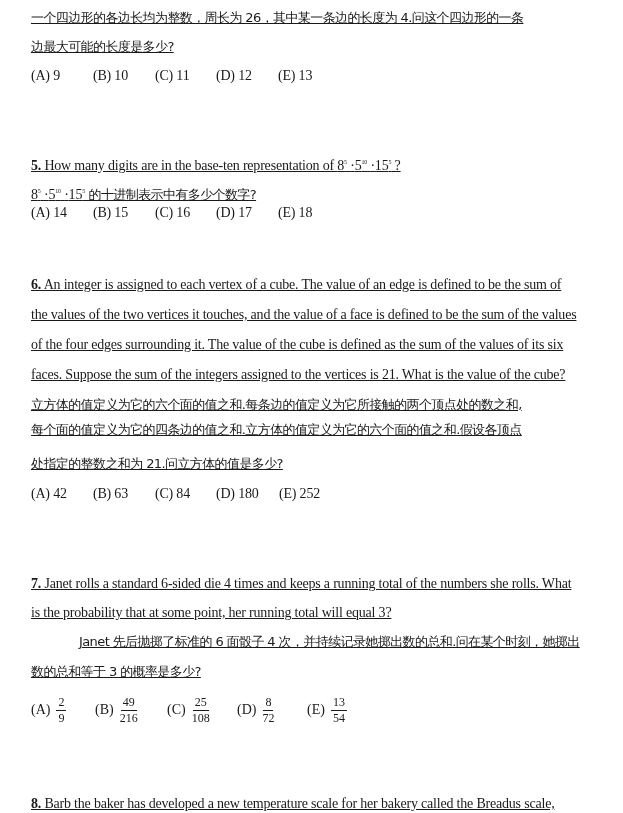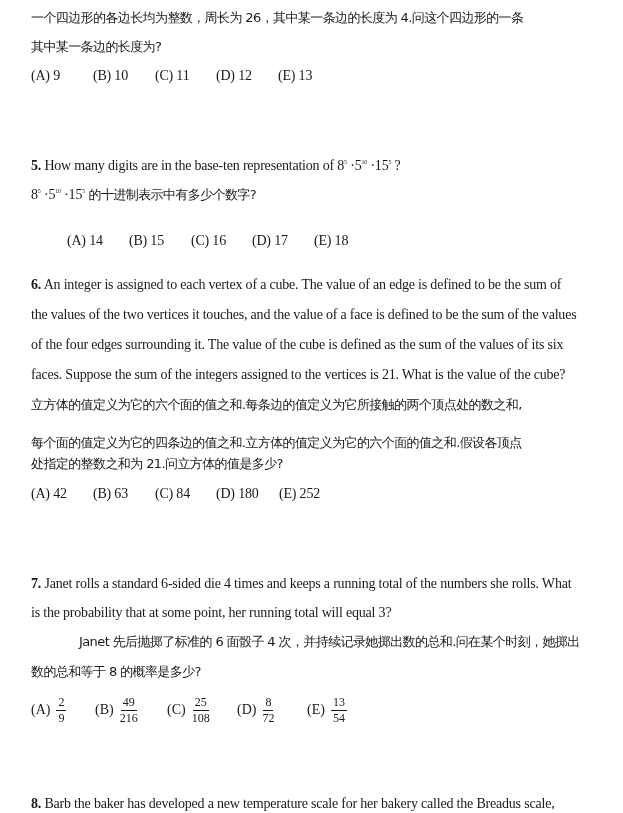--- a/index.html
+++ b/index.html
@@ -15,20 +15,21 @@
       font-family: "Liberation Serif", "DejaVu Serif", serif;
       font-size: 14px;
       color: #1a1a1a;
     }
     .line {
       position: absolute;
       left: 31px;
       white-space: nowrap;
       line-height: 18px;
       letter-spacing: -0.2px;
+      text-decoration: underline;
     }
     .cjk {
       font-family: "DejaVu Sans", sans-serif;
       font-size: 13px;
       letter-spacing: -0.6px;
     }
     .num { font-weight: bold; }
     .opts span.opt { display: inline-block; }
     sup.s {
       font-size: 6px;
@@ -56,55 +57,55 @@
       font-size: 12px;
       line-height: 13px;
     }
     .frac .n { border-bottom: 1px solid #1a1a1a; padding: 0 2px 1px 2px; }
     .frac .d { padding-top: 1px; }
   </style>
 </head>
 <body>
 
 <div class="line cjk" style="top:9px;">一个四边形的各边长均为整数，周长为 26，其中某一条边的长度为 4.问这个四边形的一条</div>
-<div class="line cjk" style="top:38px;">其中某一条边的长度为?</div>
+<div class="line cjk" style="top:38px;">边最大可能的长度是多少?</div>
 <div class="line opts" style="top:67px;">
   <span class="opt" style="width:62px">(A) 9</span><span class="opt" style="width:62px">(B) 10</span><span class="opt" style="width:61px">(C) 11</span><span class="opt" style="width:62px">(D) 12</span><span class="opt">(E) 13</span>
 </div>
 
 <div class="line" style="top:157px;">
   <span class="num">5.</span><span> How many digits are in the base-ten representation of </span>
   <span><span>8</span><sup class="s">5</sup> <span>·</span><span>5</span><sup class="s">10</sup> <span>·</span><span>15</span><sup class="s">5</sup></span><span> ?</span>
 </div>
 <div class="line" style="top:186px;">
   <span><span>8</span><sup class="s">5</sup> <span>·</span><span>5</span><sup class="s">10</sup> <span>·</span><span>15</span><sup class="s">5</sup></span><span class="cjk"> 的十进制表示中有多少个数字?</span>
 </div>
-<div class="line opts" style="top:232px;margin-left:36px;">
+<div class="line opts" style="top:204px;">
   <span class="opt" style="width:62px">(A) 14</span><span class="opt" style="width:62px">(B) 15</span><span class="opt" style="width:61px">(C) 16</span><span class="opt" style="width:62px">(D) 17</span><span class="opt">(E) 18</span>
 </div>
 
 <div class="line" style="top:276px;">
   <span class="num">6.</span><span> An integer is assigned to each vertex of a cube. The value of an edge is defined to be the sum of</span>
 </div>
 <div class="line" style="top:306px;">the values of the two vertices it touches, and the value of a face is defined to be the sum of the values</div>
 <div class="line" style="top:336px;text-align:center;">of the four edges surrounding it. The value of the cube is defined as the sum of the values of its six</div>
 <div class="line" style="top:366px;">faces. Suppose the sum of the integers assigned to the vertices is 21. What is the value of the cube?</div>
 <div class="line cjk" style="top:396px;">立方体的值定义为它的六个面的值之和.每条边的值定义为它所接触的两个顶点处的数之和,</div>
-<div class="line cjk" style="top:434px;">每个面的值定义为它的四条边的值之和.立方体的值定义为它的六个面的值之和.假设各顶点</div>
+<div class="line cjk" style="top:421px;">每个面的值定义为它的四条边的值之和.立方体的值定义为它的六个面的值之和.假设各顶点</div>
 <div class="line cjk" style="top:455px;">处指定的整数之和为 21.问立方体的值是多少?</div>
 <div class="line opts" style="top:485px;">
   <span class="opt" style="width:62px">(A) 42</span><span class="opt" style="width:62px">(B) 63</span><span class="opt" style="width:61px">(C) 84</span><span class="opt" style="width:63px">(D) 180</span><span class="opt">(E) 252</span>
 </div>
 
 <div class="line" style="top:575px;">
   <span class="num">7.</span><span> Janet rolls a standard 6-sided die 4 times and keeps a running total of the numbers she rolls. What</span>
 </div>
 <div class="line" style="top:604px;">is the probability that at some point, her running total will equal 3?</div>
 <div class="line cjk" style="top:633px;margin-left:48px;">Janet 先后抛掷了标准的 6 面骰子 4 次，并持续记录她掷出数的总和.问在某个时刻，她掷出</div>
-<div class="line cjk" style="top:663px;">数的总和等于 8 的概率是多少?</div>
+<div class="line cjk" style="top:663px;">数的总和等于 3 的概率是多少?</div>
 <div class="frac-row">
   <div class="frac-opt" style="width:64px">
     <span class="frac-label">(A)</span>
     <span class="frac">
         <span class="n">2</span>
         <span class="d">9</span>
       </span>
   </div>
   <div class="frac-opt" style="width:72px">
     <span class="frac-label">(B)</span>

